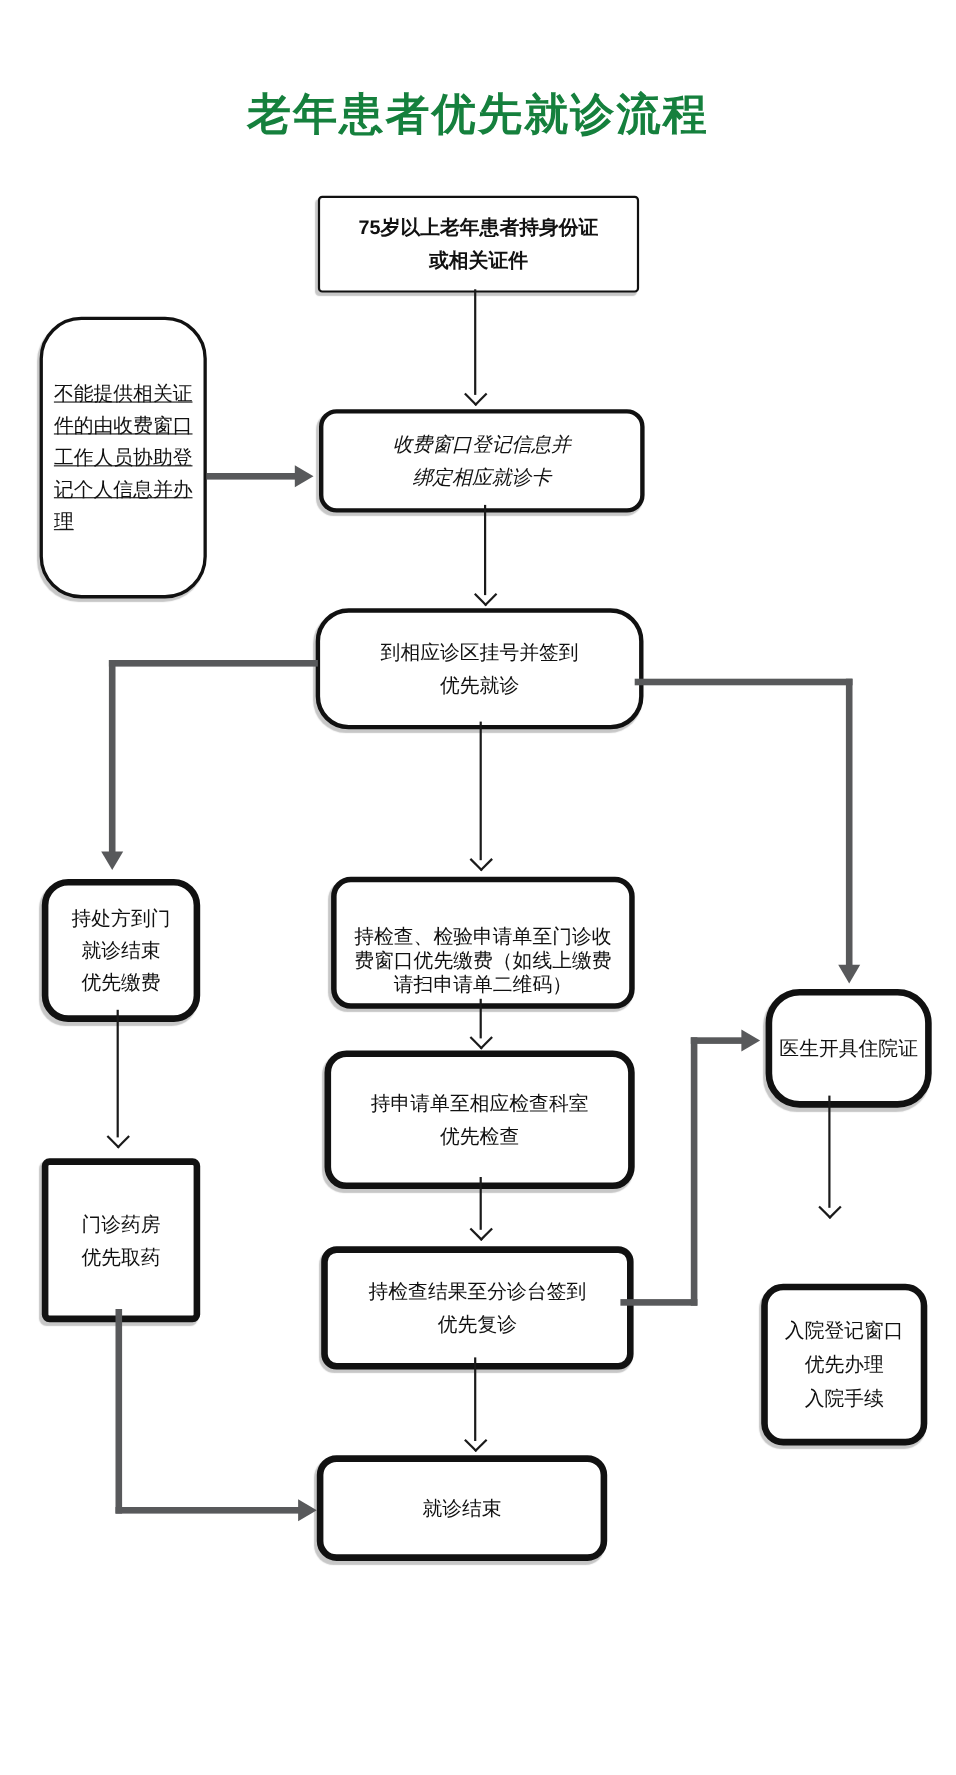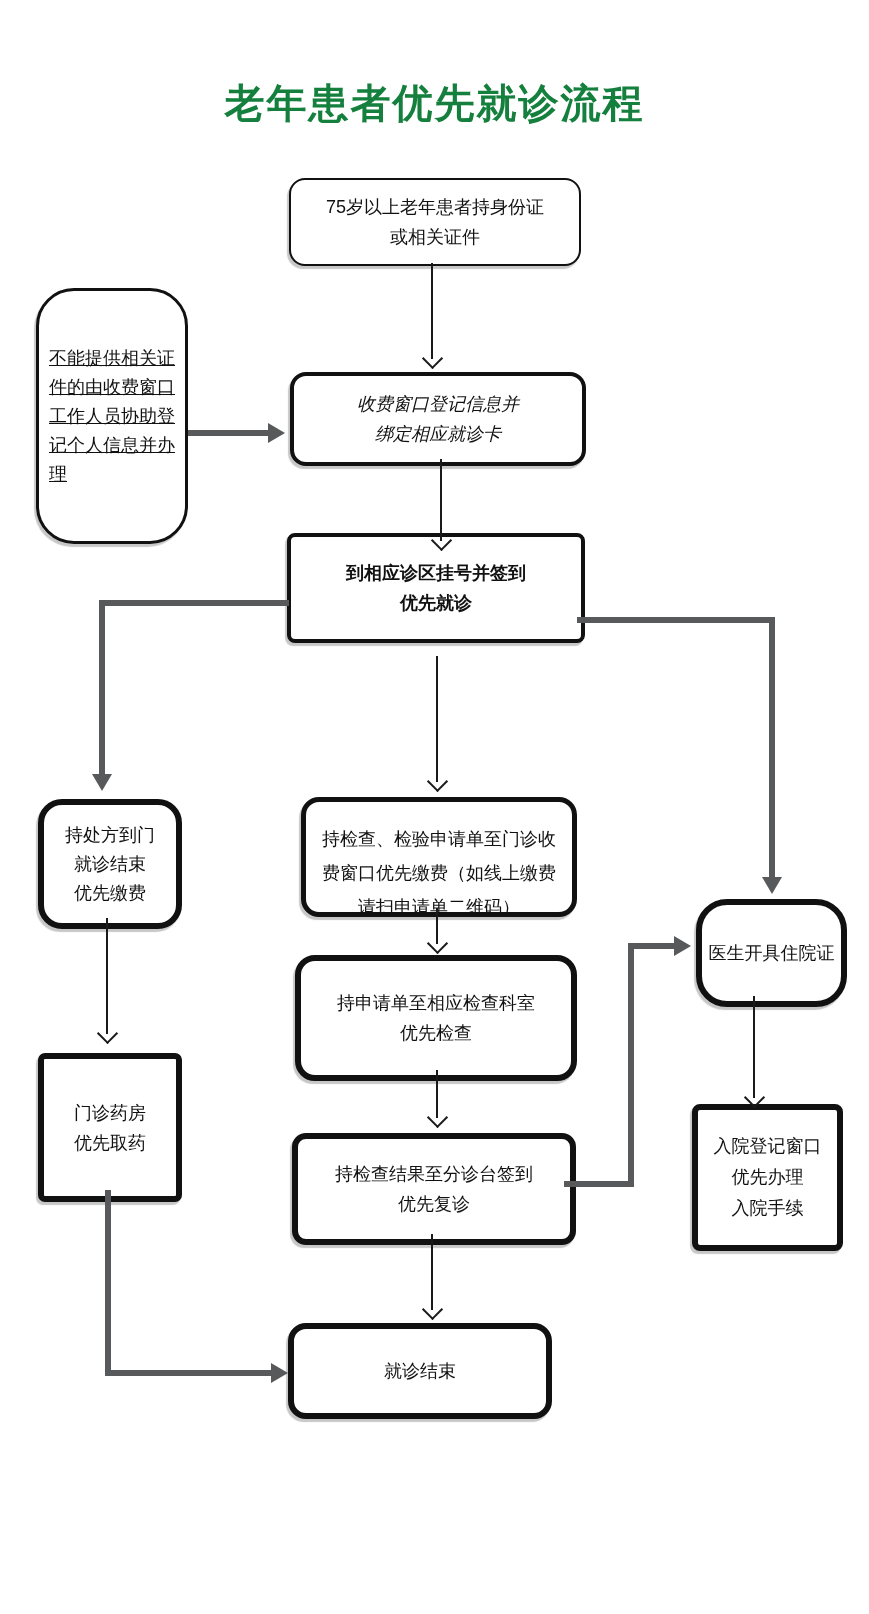--- a/index.html
+++ b/index.html
@@ -22,75 +22,75 @@
         border-top:17px solid #58595b;}
   .tri-right{position:absolute;width:0;height:0;
         border-top:10px solid transparent;border-bottom:10px solid transparent;
         border-left:17px solid #58595b;}
 </style>
 </head>
 <body>
 
 <div class="title">老年患者优先就诊流程</div>
 
-<div class="box" style="left:289px;top:178px;width:288px;height:84px;border-width:2px;border-radius:16px;">
+<div class="box" style="left:289px;top:178px;width:288px;height:84px;border-width:2px;border-radius:4px;font-weight:bold;">
   <span class="txt">75岁以上老年患者持身份证
 或相关证件</span>
 </div>
 
 <div class="box" style="left:36px;top:288px;width:146px;height:250px;border-width:3px;border-radius:38px;text-decoration:underline;">
   <span class="txt align-left" style="line-height:29px;">不能提供相关证
 件的由收费窗口
 工作人员协助登
 记个人信息并办
 理</span>
 </div>
 
 <div class="box" style="left:290px;top:372px;width:288px;height:86px;border-width:4px;border-radius:16px;font-style:italic;">
   <span class="txt">收费窗口登记信息并
 绑定相应就诊卡</span>
 </div>
 
-<div class="box" style="left:287px;top:533px;width:290px;height:102px;border-width:4px;border-radius:8px;font-weight:bold;">
+<div class="box" style="left:287px;top:553px;width:290px;height:102px;border-width:4px;border-radius:30px;">
   <span class="txt">到相应诊区挂号并签到
 优先就诊</span>
 </div>
 
 <div class="box" style="left:38px;top:799px;width:132px;height:118px;border-width:6px;border-radius:24px;">
   <span class="txt" style="line-height:29px;">持处方到门
 就诊结束
 优先缴费</span>
 </div>
 
 <div class="box" style="left:38px;top:1053px;width:132px;height:137px;border-width:6px;border-radius:7px;">
   <span class="txt">门诊药房
 优先取药</span>
 </div>
 
 <div class="box" style="left:301px;top:797px;width:262px;height:110px;border-width:5px;border-radius:18px;padding:0 2px;">
-  <span class="txt" style="line-height:34px;margin-top:32px;">持检查、检验申请单至门诊收
+  <span class="txt" style="line-height:22px;margin-top:32px;">持检查、检验申请单至门诊收
 费窗口优先缴费（如线上缴费
 请扫申请单二维码）</span>
 </div>
 
 <div class="box" style="left:295px;top:955px;width:270px;height:114px;border-width:6px;border-radius:20px;">
   <span class="txt">持申请单至相应检查科室
 优先检查</span>
 </div>
 
 <div class="box" style="left:292px;top:1133px;width:272px;height:100px;border-width:6px;border-radius:14px;">
   <span class="txt">持检查结果至分诊台签到
 优先复诊</span>
 </div>
 
 <div class="box" style="left:696px;top:899px;width:139px;height:96px;border-width:6px;border-radius:31px;">
   <span class="txt">医生开具住院证</span>
 </div>
 
-<div class="box" style="left:692px;top:1104px;width:139px;height:135px;border-width:6px;border-radius:8px;">
+<div class="box" style="left:692px;top:1167px;width:139px;height:135px;border-width:6px;border-radius:20px;">
   <span class="txt" style="line-height:31px;">入院登记窗口
 优先办理
 入院手续</span>
 </div>
 
 <div class="box" style="left:288px;top:1323px;width:252px;height:84px;border-width:6px;border-radius:18px;">
   <span class="txt">就诊结束</span>
 </div>
 
 <div>

